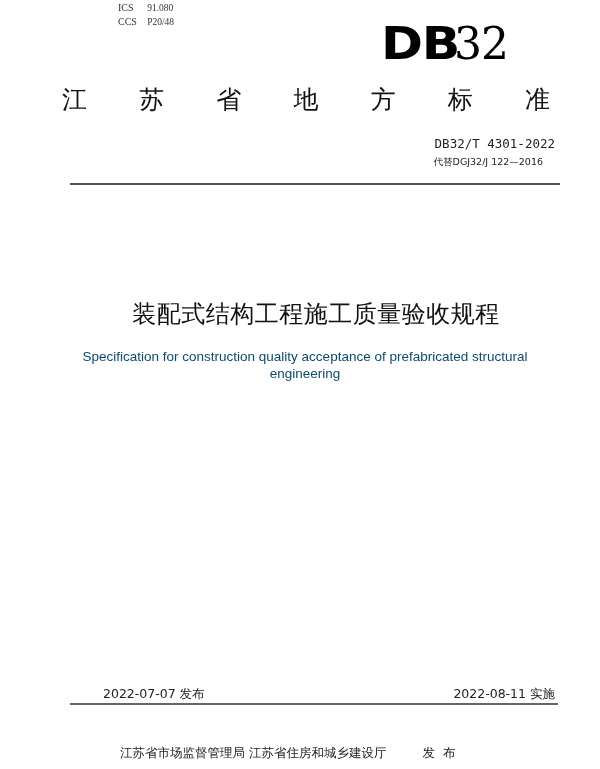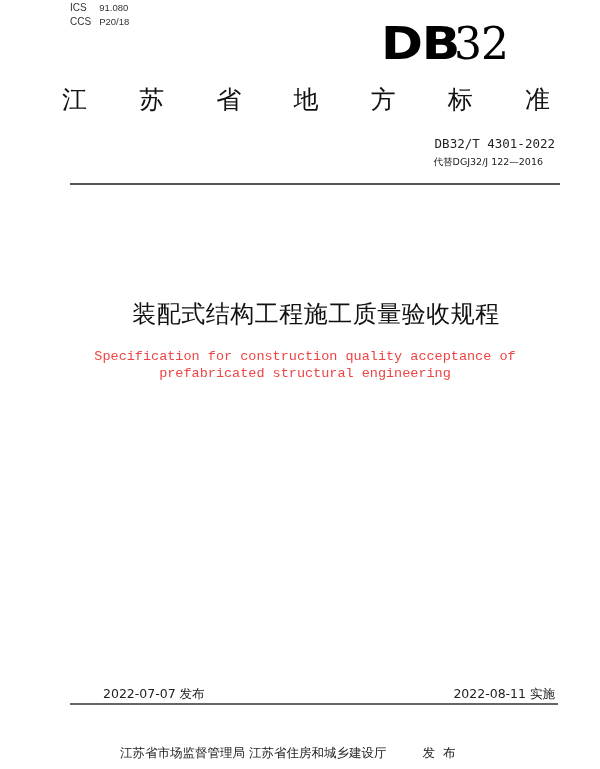--- a/index.html
+++ b/index.html
@@ -2,61 +2,61 @@
 <html><head>
   <meta charset="utf-8">
   <style>
     html, body { margin: 0; padding: 0; background: #ffffff; }
     body {
       width: 600px; height: 769px; position: relative; overflow: hidden;
       font-family: "DejaVu Sans", sans-serif; color: #111;
     }
     .abs { position: absolute; }
     .cls-codes { left: 70px; top: 1px; font-size: 10px; line-height: 14px; color: #333; }
-    .cls-codes .lbl { font-family: Liberation Sans, sans-serif; display: inline-block; width: 26px; }
-    .cls-codes .val { font-family: Liberation Sans, sans-serif; font-size: 9.5px; }
+    .cls-codes .lbl { font-family: Liberation Serif, serif; display: inline-block; width: 26px; margin-left: 48px; }
+    .cls-codes .val { font-family: Liberation Serif, serif; font-size: 9.5px; }
     .db-logo {
       left: 386px; top: 20px; font-family: "DejaVu Sans", sans-serif; font-weight: 900;
       font-size: 44px; letter-spacing: -1px; line-height: 48px; color: #000;
     }
     .db-logo .db { font-family: "DejaVu Sans", sans-serif; font-weight: bold; transform: scaleX(1.15); display: inline-block; }
     .db-logo .num { font-family: "DejaVu Serif", serif; font-weight: normal; }
     .header-title {
       left: 62px; top: 84px; width: 488px; display: flex; justify-content: space-between;
       font-size: 25px; line-height: 32px; color: #111;
     }
     .std-no { right: 45px; top: 136px; font-family: "DejaVu Sans Mono", monospace; font-size: 12.5px; color: #222; }
     .std-replace { right: 57px; top: 156px; font-size: 9.5px; color: #222; }
     .rule-top { left: 70px; top: 183px; width: 490px; height: 2px; background: #555; }
     .main-title {
       left: 0; width: 600px; top: 297px; text-align: center; font-size: 24px; line-height: 34px;
       letter-spacing: 0.5px; color: #111; padding-left: 16px;
     }
     .en-title {
-      left: 80px; width: 450px; top: 348px; text-align: center; font-family: Liberation Mono, monospace;
-      font-size: 13.5px; line-height: 17px; color: #ef4444;
+      left: 80px; width: 450px; top: 348px; text-align: center; font-family: Liberation Sans, sans-serif;
+      font-size: 13.5px; line-height: 17px; color: #0c4a6e;
     }
     .date-issue { left: 72px; top: 686px; font-size: 12.5px; color: #222; margin-left: 31px; }
     .date-impl { right: 45px; top: 686px; font-size: 12.5px; color: #222; }
     .rule-bottom { left: 70px; top: 703px; width: 488px; height: 2px; background: #666; }
     .issuer { left: 120px; top: 745px; font-size: 12.5px; color: #222; }
     .issuer .gap { display: inline-block; width: 28px; }
     .issuer .pub { letter-spacing: 8px; }
   </style>
 </head>
 <body>
 
 <div class="abs cls-codes">
   <div>
     <span class="lbl">ICS</span>
     <span class="val">91.080</span>
   </div>
   <div>
     <span class="lbl">CCS</span>
-    <span class="val">P20/18</span>
+    <span class="val">P20/48</span>
   </div>
 </div>
 
 <div class="abs db-logo">
   <span class="db">DB</span><span class="num">32</span>
 </div>
 
 <div class="abs header-title">
   <span>江</span>
   <span>苏</span>

